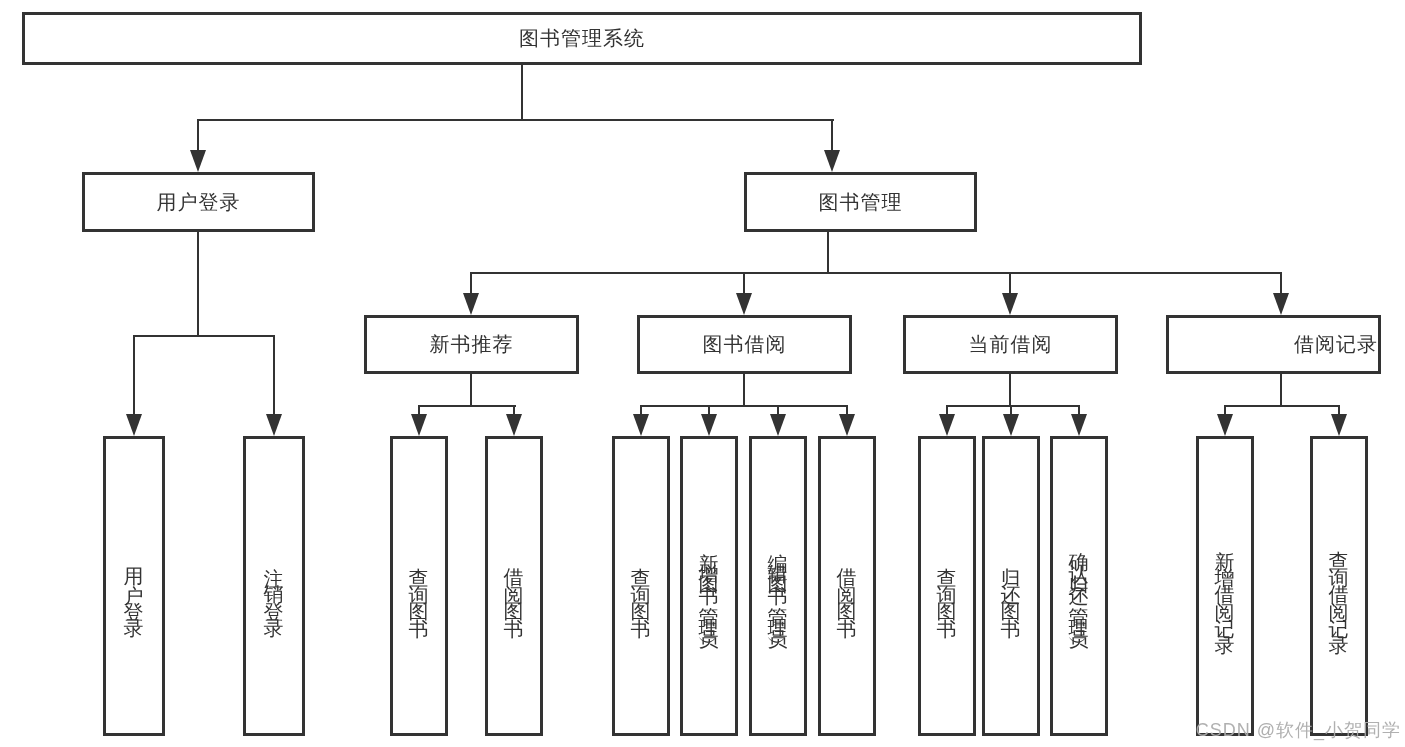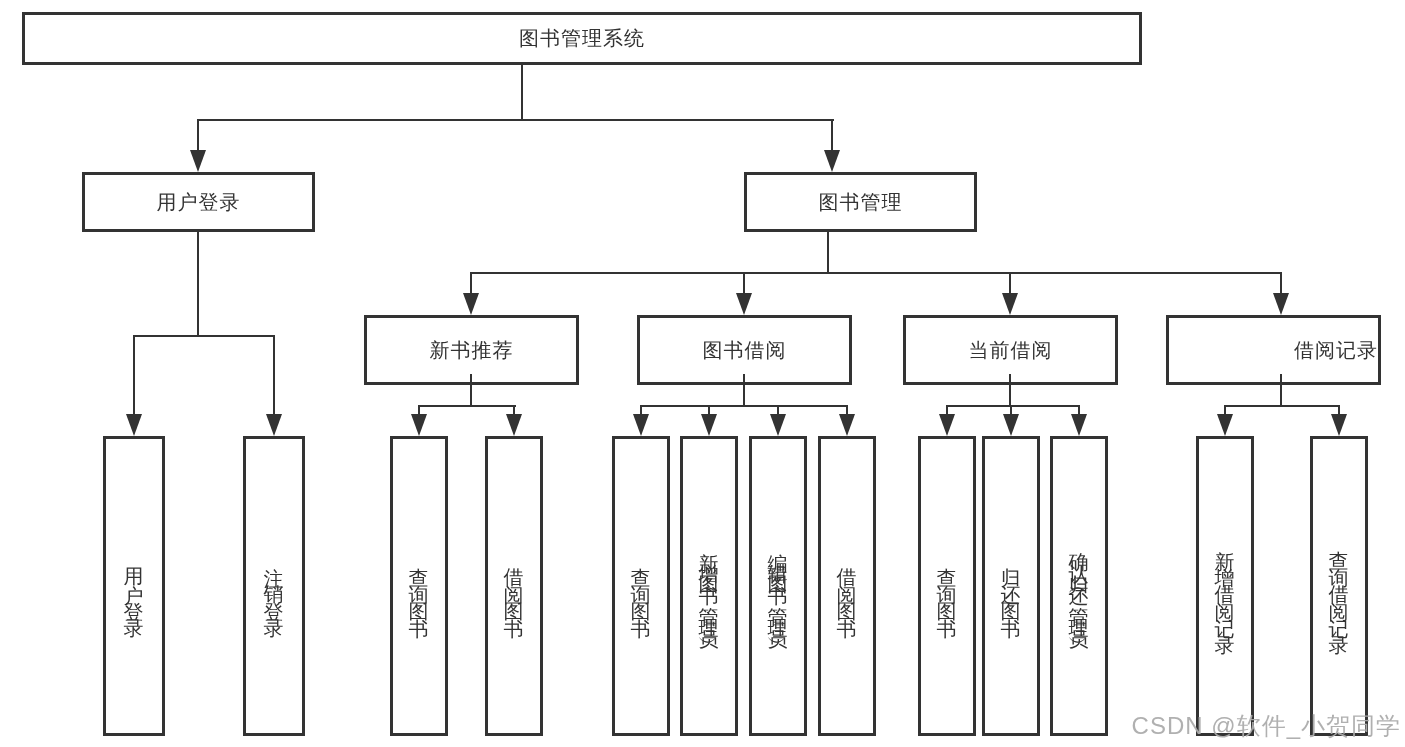--- a/index.html
+++ b/index.html
@@ -8,38 +8,38 @@
     font-family:"Liberation Sans","DejaVu Sans",sans-serif;color:#333;
     overflow:hidden;
   }
   .node{
     position:absolute;background:#fff;border:3px solid #333;
     display:flex;align-items:center;justify-content:center;
     box-sizing:border-box;font-size:20px;color:#333;letter-spacing:1px;
   }
   .root{left:22px;top:12px;width:1120px;height:53px;}
   .lvl2{top:172px;width:233px;height:60px;}
-  .lvl3{top:315px;width:215px;height:70px;}
+  .lvl3{top:315px;width:215px;height:59px;}
   .leaf{top:436px;width:58px;height:300px;}
   .leaf span{
     writing-mode:vertical-rl;text-orientation:mixed;
     font-size:20px;line-height:1;color:#333;
   }
   .ls4 span{letter-spacing:17px;}
   .ls6 span{letter-spacing:17px;}
   .ls9 span{letter-spacing:11px;}
   .line{position:absolute;background:#333;}
   .arrow{
     position:absolute;width:0;height:0;
     border-left:8px solid transparent;border-right:8px solid transparent;
     border-top:22px solid #333;
   }
   .watermark{
     position:absolute;right:4px;bottom:5px;z-index:10;
-    font-size:24px;color:rgba(172,172,172,0.95);letter-spacing:1px;
+    font-size:18px;color:rgba(172,172,172,0.95);letter-spacing:1px;
     white-space:nowrap;
   }
 </style>
 </head>
 <body>
 
 <div class="canvas">
 
   <div class="node root">
     <span>图书管理系统</span>

